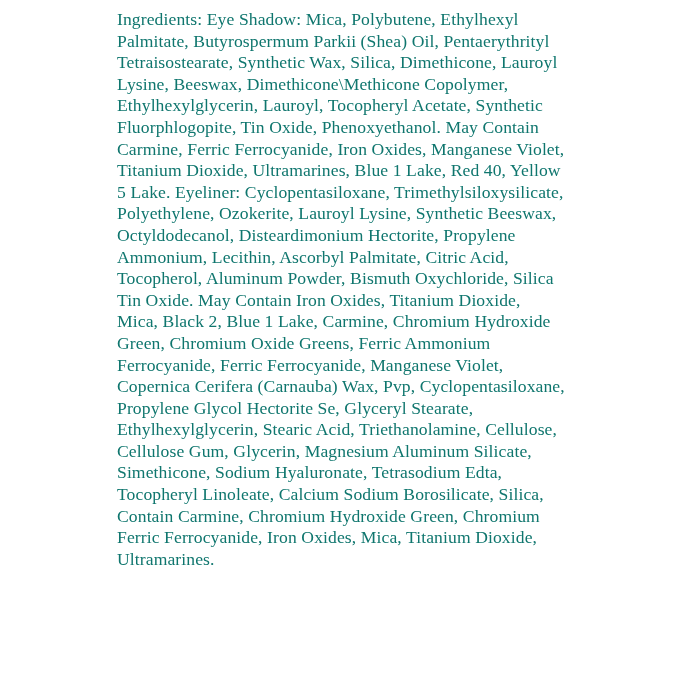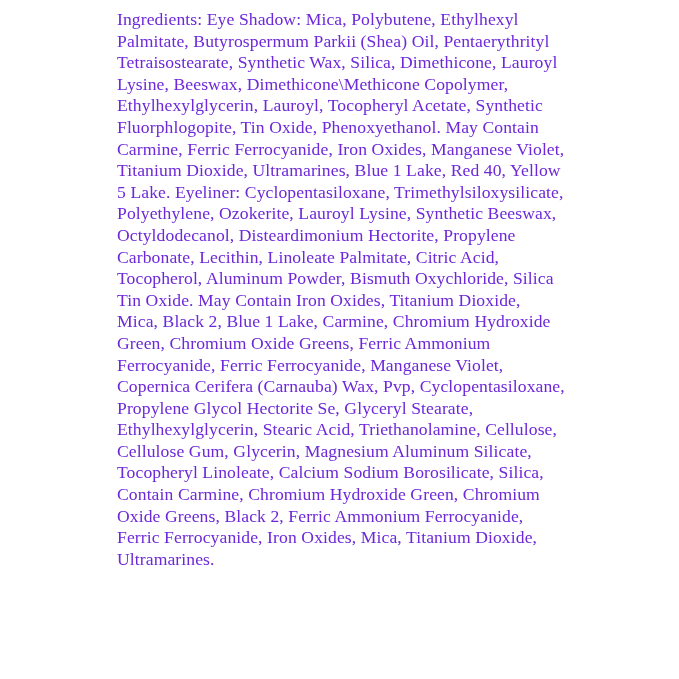--- a/index.html
+++ b/index.html
@@ -13,21 +13,21 @@
     height: 679px;
     background: #ffffff;
     overflow: hidden;
     font-family: "Liberation Serif", "DejaVu Serif", serif;
   }
   .text-block {
     position: absolute;
     left: 117px;
     top: 9px;
     width: 460px;
-    color: #6d28d9;
+    color: #0f766e;
     font-size: 17.6px;
     line-height: 21.6px;
     letter-spacing: 0.1px;
   }
   .text-line {
     white-space: nowrap;
   }
 </style>
 </head>
 <body>
@@ -38,29 +38,29 @@
       <div class="text-line">Palmitate, Butyrospermum Parkii (Shea) Oil, Pentaerythrityl</div>
       <div class="text-line">Tetraisostearate, Synthetic Wax, Silica, Dimethicone, Lauroyl</div>
       <div class="text-line">Lysine, Beeswax, Dimethicone\Methicone Copolymer,</div>
       <div class="text-line">Ethylhexylglycerin, Lauroyl, Tocopheryl Acetate, Synthetic</div>
       <div class="text-line">Fluorphlogopite, Tin Oxide, Phenoxyethanol. May Contain</div>
       <div class="text-line">Carmine, Ferric Ferrocyanide, Iron Oxides, Manganese Violet,</div>
       <div class="text-line">Titanium Dioxide, Ultramarines, Blue 1 Lake, Red 40, Yellow</div>
       <div class="text-line">5 Lake. Eyeliner: Cyclopentasiloxane, Trimethylsiloxysilicate,</div>
       <div class="text-line">Polyethylene, Ozokerite, Lauroyl Lysine, Synthetic Beeswax,</div>
       <div class="text-line">Octyldodecanol, Disteardimonium Hectorite, Propylene</div>
-      <div class="text-line">Carbonate, Lecithin, Linoleate Palmitate, Citric Acid,</div>
+      <div class="text-line">Ammonium, Lecithin, Ascorbyl Palmitate, Citric Acid,</div>
       <div class="text-line">Tocopherol, Aluminum Powder, Bismuth Oxychloride, Silica</div>
       <div class="text-line">Tin Oxide. May Contain Iron Oxides, Titanium Dioxide,</div>
       <div class="text-line">Mica, Black 2, Blue 1 Lake, Carmine, Chromium Hydroxide</div>
       <div class="text-line">Green, Chromium Oxide Greens, Ferric Ammonium</div>
       <div class="text-line">Ferrocyanide, Ferric Ferrocyanide, Manganese Violet,</div>
       <div class="text-line">Copernica Cerifera (Carnauba) Wax, Pvp, Cyclopentasiloxane,</div>
       <div class="text-line">Propylene Glycol Hectorite Se, Glyceryl Stearate,</div>
       <div class="text-line">Ethylhexylglycerin, Stearic Acid, Triethanolamine, Cellulose,</div>
       <div class="text-line">Cellulose Gum, Glycerin, Magnesium Aluminum Silicate,</div>
+      <div class="text-line">Simethicone, Sodium Hyaluronate, Tetrasodium Edta,</div>
       <div class="text-line">Tocopheryl Linoleate, Calcium Sodium Borosilicate, Silica,</div>
       <div class="text-line">Contain Carmine, Chromium Hydroxide Green, Chromium</div>
-      <div class="text-line">Oxide Greens, Black 2, Ferric Ammonium Ferrocyanide,</div>
       <div class="text-line">Ferric Ferrocyanide, Iron Oxides, Mica, Titanium Dioxide,</div>
       <div class="text-line">Ultramarines.</div>
     </div>
 </div>
 
 </body></html>

